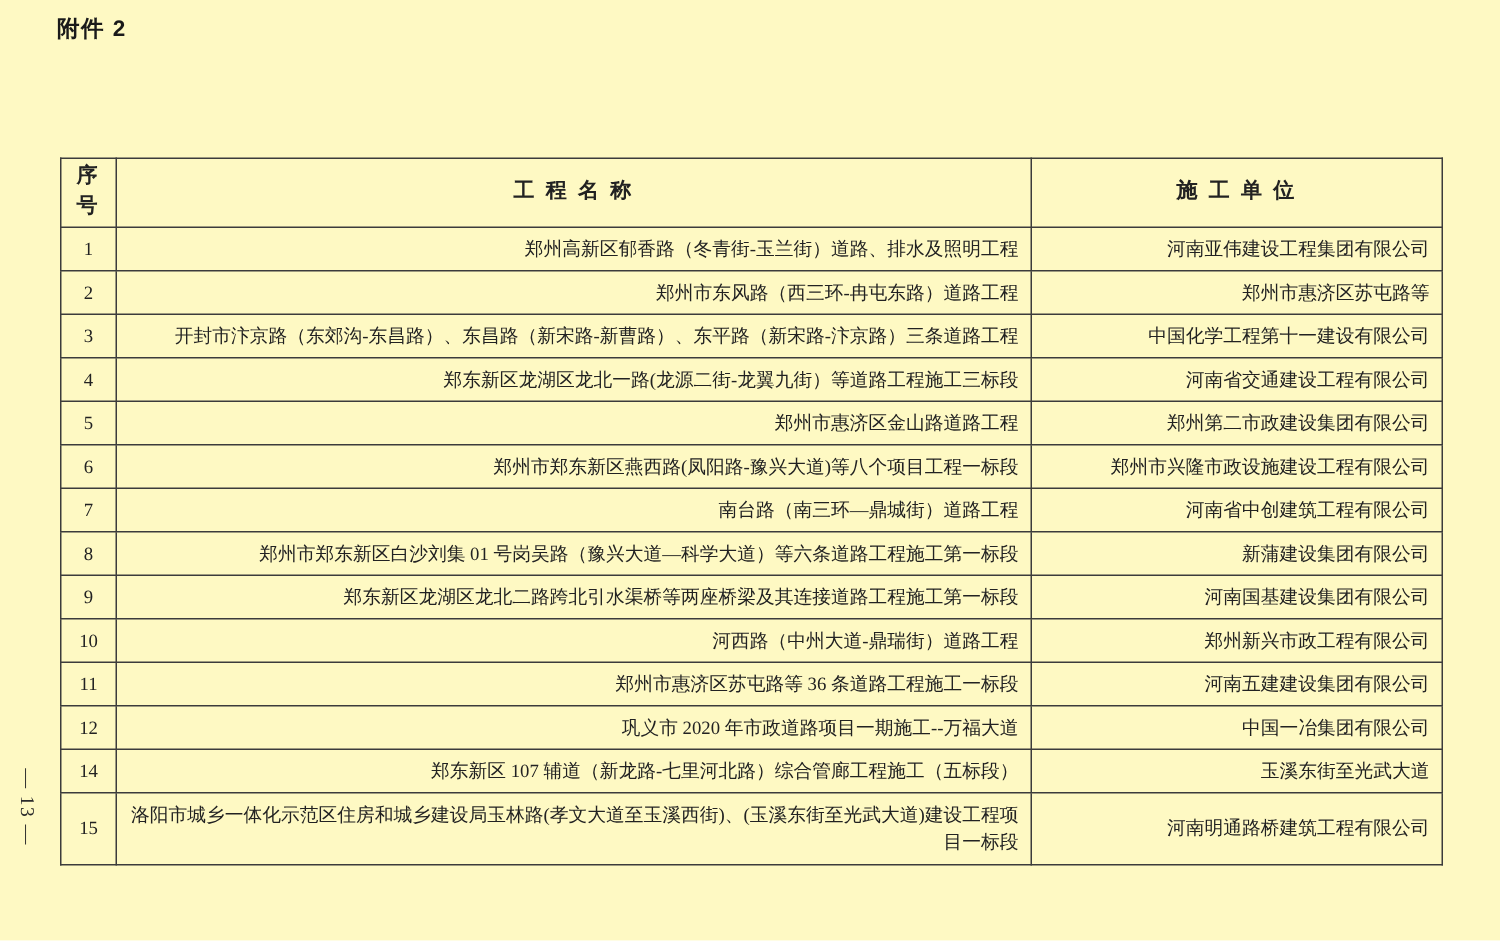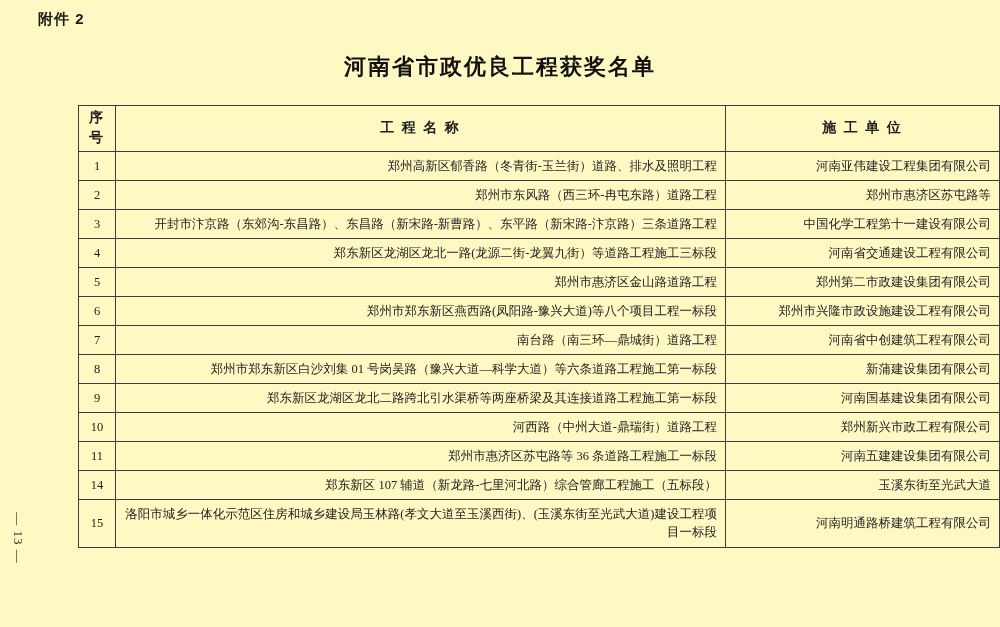--- a/index.html
+++ b/index.html
@@ -38,21 +38,20 @@
     color: #111;
     letter-spacing: 2px;
   }
   .award-table {
     position: absolute;
     left: 40px;
     top: 105px;
     width: 921px;
     border-collapse: collapse;
     table-layout: fixed;
-    margin-left: 38px;
   }
   .award-table th, .award-table td {
     border: 1px solid #3c3c3c;
     vertical-align: middle;
     font-size: 12.5px;
     line-height: 1.45;
     color: #222;
     padding: 2px 8px;
     overflow: hidden;
   }
@@ -93,21 +92,20 @@
     letter-spacing: 1px;
   }
 </style>
 </head>
 <body>
 
 <div class="page">
 
   <div class="attachment-label">附件 2</div>
 
-  <div class="doc-title">河南省市政优良工程获奖名单</div>
 
   <table class="award-table">
     <colgroup>
       <col style="width:37px">
       <col style="width:610px">
       <col style="width:274px">
     </colgroup>
     <thead>
       <tr>
         <th>序号</th>
@@ -165,20 +163,25 @@
           <td>10</td>
           <td>河西路（中州大道-鼎瑞街）道路工程</td>
           <td>郑州新兴市政工程有限公司</td>
         </tr>
         <tr>
           <td>11</td>
           <td>郑州市惠济区苏屯路等 36 条道路工程施工一标段</td>
           <td>河南五建建设集团有限公司</td>
         </tr>
         <tr>
+          <td>12</td>
+          <td>巩义市 2020 年市政道路项目一期施工--万福大道</td>
+          <td>中国一冶集团有限公司</td>
+        </tr>
+        <tr>
           <td>14</td>
           <td>郑东新区 107 辅道（新龙路-七里河北路）综合管廊工程施工（五标段）</td>
           <td>玉溪东街至光武大道</td>
         </tr>
         <tr>
           <td>15</td>
           <td>洛阳市城乡一体化示范区住房和城乡建设局玉林路(孝文大道至玉溪西街)、(玉溪东街至光武大道)建设工程项目一标段</td>
           <td>河南明通路桥建筑工程有限公司</td>
         </tr>
       </tbody>

